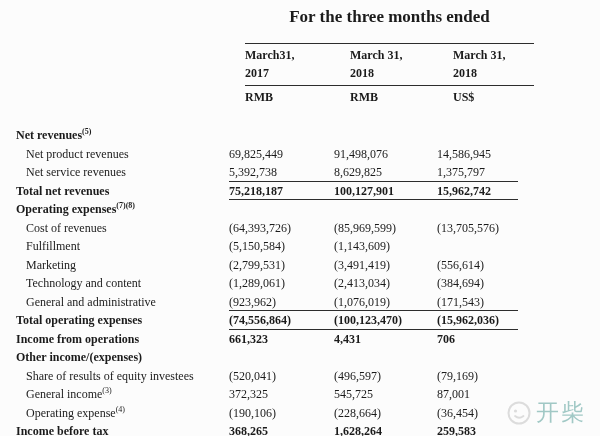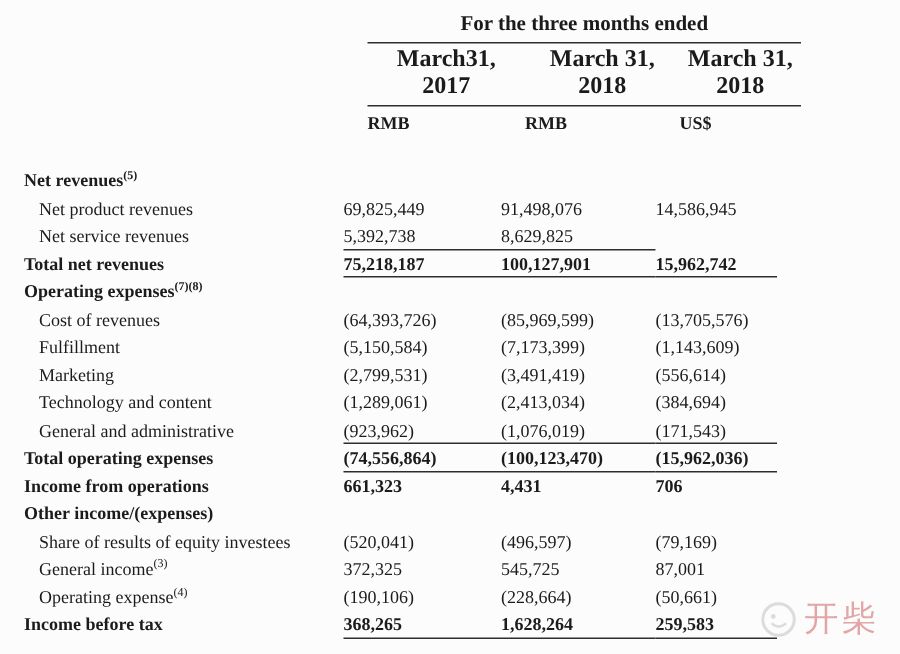--- a/index.html
+++ b/index.html
@@ -10,27 +10,27 @@
     font-family:"Liberation Serif","DejaVu Serif",serif;
     position:relative;
     overflow:hidden;
   }
   .sheet{position:absolute;inset:0;}
 
   
   .thead{padding-top:8px;}
   .num-area{margin-left:245px;width:289px;box-sizing:border-box;}
   .span-header{
-    text-align:center;font-weight:700;font-size:14px;line-height:17px;
-    padding-bottom:3px;border-bottom:1.5px solid #2d2d2d;
+    text-align:center;font-weight:700;font-size:17px;line-height:17px;
+    padding-bottom:18px;border-bottom:1.5px solid #2d2d2d;
   }
   .date-row{
     display:flex;padding:2px 0 3px;border-bottom:1.5px solid #2d2d2d;
   }
-  .date-col{text-align:center;font-weight:700;font-size:16px;line-height:18px;}
+  .date-col{text-align:left;font-weight:700;font-size:12px;line-height:18px;}
   .currency-row{display:flex;padding:3px 0 1px;}
   .currency-col{text-align:left;font-weight:700;font-size:12px;line-height:17px;}
   .w1{width:105px;} .w2{width:103px;} .w3{width:81px;}
 
   
   .tbody{margin-top:19px;}
   .row{display:flex;height:18.5px;line-height:18.5px;font-size:12px;}
   .row .label{
     width:229px;box-sizing:border-box;padding-left:16px;
     white-space:nowrap;overflow:hidden;
@@ -49,21 +49,21 @@
   sup{font-size:8px;line-height:0;vertical-align:super;letter-spacing:0;}
 
   
   .watermark{
     position:absolute;right:14px;bottom:8px;
     display:flex;align-items:center;gap:4px;
     opacity:0.38;pointer-events:none;
   }
   .wm-icon{display:block;}
   .wm-text{
-    font-size:23px;color:#b91c1c;
+    font-size:23px;color:#0f766e;
     font-family:"Liberation Sans","DejaVu Sans",sans-serif;
     letter-spacing:2px;
   }
 </style>
 </head>
 <body>
 
 <div class="sheet">
 
   <div class="thead">
@@ -101,20 +101,21 @@
       <div class="row detail">
     <div class="label"><span>Net product revenues</span></div>
     <div class="num">69,825,449</div>
     <div class="num">91,498,076</div>
     <div class="num">14,586,945</div>
   </div>
       <div class="row detail rule-below">
     <div class="label"><span>Net service revenues</span></div>
     <div class="num">5,392,738</div>
     <div class="num">8,629,825</div>
+    <div class="num">1,375,797</div>
   </div>
       <div class="row total rule-below">
     <div class="label"><span>Total net revenues</span></div>
     <div class="num">75,218,187</div>
     <div class="num">100,127,901</div>
     <div class="num">15,962,742</div>
   </div>
       <div class="row section">
     <div class="label"><span>Operating expenses</span><sup>(7)(8)</sup></div>
     <div class="num"></div>
@@ -123,21 +124,20 @@
   </div>
       <div class="row detail">
     <div class="label"><span>Cost of revenues</span></div>
     <div class="num">(64,393,726)</div>
     <div class="num">(85,969,599)</div>
     <div class="num">(13,705,576)</div>
   </div>
       <div class="row detail">
     <div class="label"><span>Fulfillment</span></div>
     <div class="num">(5,150,584)</div>
-    <div class="num">(7,173,399)</div>
     <div class="num">(1,143,609)</div>
   </div>
       <div class="row detail">
     <div class="label"><span>Marketing</span></div>
     <div class="num">(2,799,531)</div>
     <div class="num">(3,491,419)</div>
     <div class="num">(556,614)</div>
   </div>
       <div class="row detail">
     <div class="label"><span>Technology and content</span></div>
@@ -178,21 +178,21 @@
       <div class="row detail">
     <div class="label"><span>General income</span><sup>(3)</sup></div>
     <div class="num">372,325</div>
     <div class="num">545,725</div>
     <div class="num">87,001</div>
   </div>
       <div class="row detail">
     <div class="label"><span>Operating expense</span><sup>(4)</sup></div>
     <div class="num">(190,106)</div>
     <div class="num">(228,664)</div>
-    <div class="num">(50,661)</div>
+    <div class="num">(36,454)</div>
   </div>
       <div class="row total rule-below">
     <div class="label"><span>Income before tax</span></div>
     <div class="num">368,265</div>
     <div class="num">1,628,264</div>
     <div class="num">259,583</div>
   </div>
     </div>
 
   <div class="watermark">

